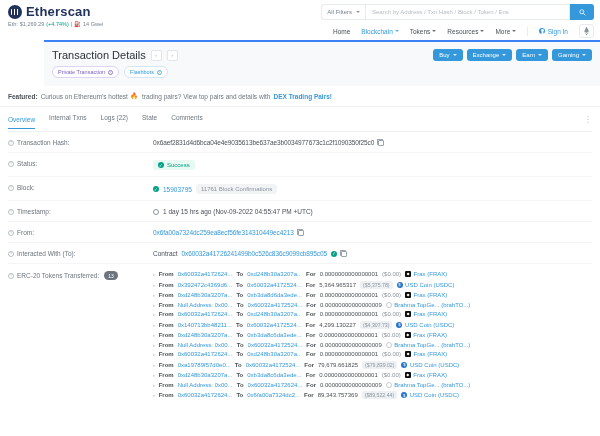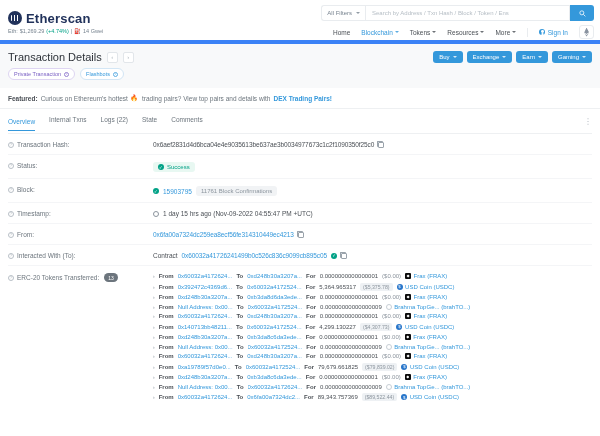--- a/index.html
+++ b/index.html
@@ -7,21 +7,21 @@
     width: 600px; height: 436px;
     font-family: "Liberation Sans", sans-serif;
     background: #ffffff;
     color: #4a4f55;
     overflow: hidden;
   }
   a { color: #3498db; text-decoration: none; }
 
   
   .topbar {
-    height: 40px; display: flex; align-items: center;
+    height: 40px; display: flex; align-items: flex-start;
     padding: 4px 6px 0 8px; background: #fff;
   }
   .brand { display: flex; flex-direction: column; gap: 2px; }
   .brand-row { display: flex; align-items: center; gap: 4px; }
   .logo-mark {
     width: 14px; height: 14px; border-radius: 50%;
     background: #21325b; position: relative; flex: none;
   }
   .logo-mark::after {
     content: ""; position: absolute; left: 3px; top: 4px;
@@ -60,21 +60,21 @@
   .signin-dot { width: 6px; height: 6px; border-radius: 50%; background: #3498db; position: relative; }
   .signin-dot::after { content:""; position:absolute; left:1.6px; top:1px; width:2.8px; height:2.8px; border-radius:50%; background:#fff; box-shadow: 0 2.6px 0 -0.4px #fff; }
   .net-btn {
     width: 15px; height: 14px; border: 1px solid #e9ecef; border-radius: 3px;
     display: flex; align-items: center; justify-content: center; background: #fff;
   }
   .eth-glyph { width: 5px; height: 9px; background: #8a93a0;
     clip-path: polygon(50% 0, 100% 52%, 50% 72%, 0 52%, 50% 100%, 100% 60%, 50% 82%, 0 60%); }
 
   
-  .titleband { background: #f8f9fa; border-top: 4px solid #3b82f6; padding: 7px 8px 8px; }
+  .titleband { background: #f8f9fa; border-top: 2px solid #3b82f6; padding: 7px 8px 8px; margin-left: 44px; }
   .title-row { display: flex; align-items: center; gap: 5px; }
   .page-title { font-size: 11px; color: #2c3138; font-weight: 400; }
   .navarrow {
     width: 11px; height: 11px; border: 1px solid #e2e6ea; border-radius: 2px;
     background: #fff; color: #adb5bd; font-size: 6px;
     display: flex; align-items: center; justify-content: center;
   }
   .badges { display: flex; align-items: center; gap: 5px; margin-top: 5px; }
   .badge-pill {
     display: flex; align-items: center; gap: 3px;

